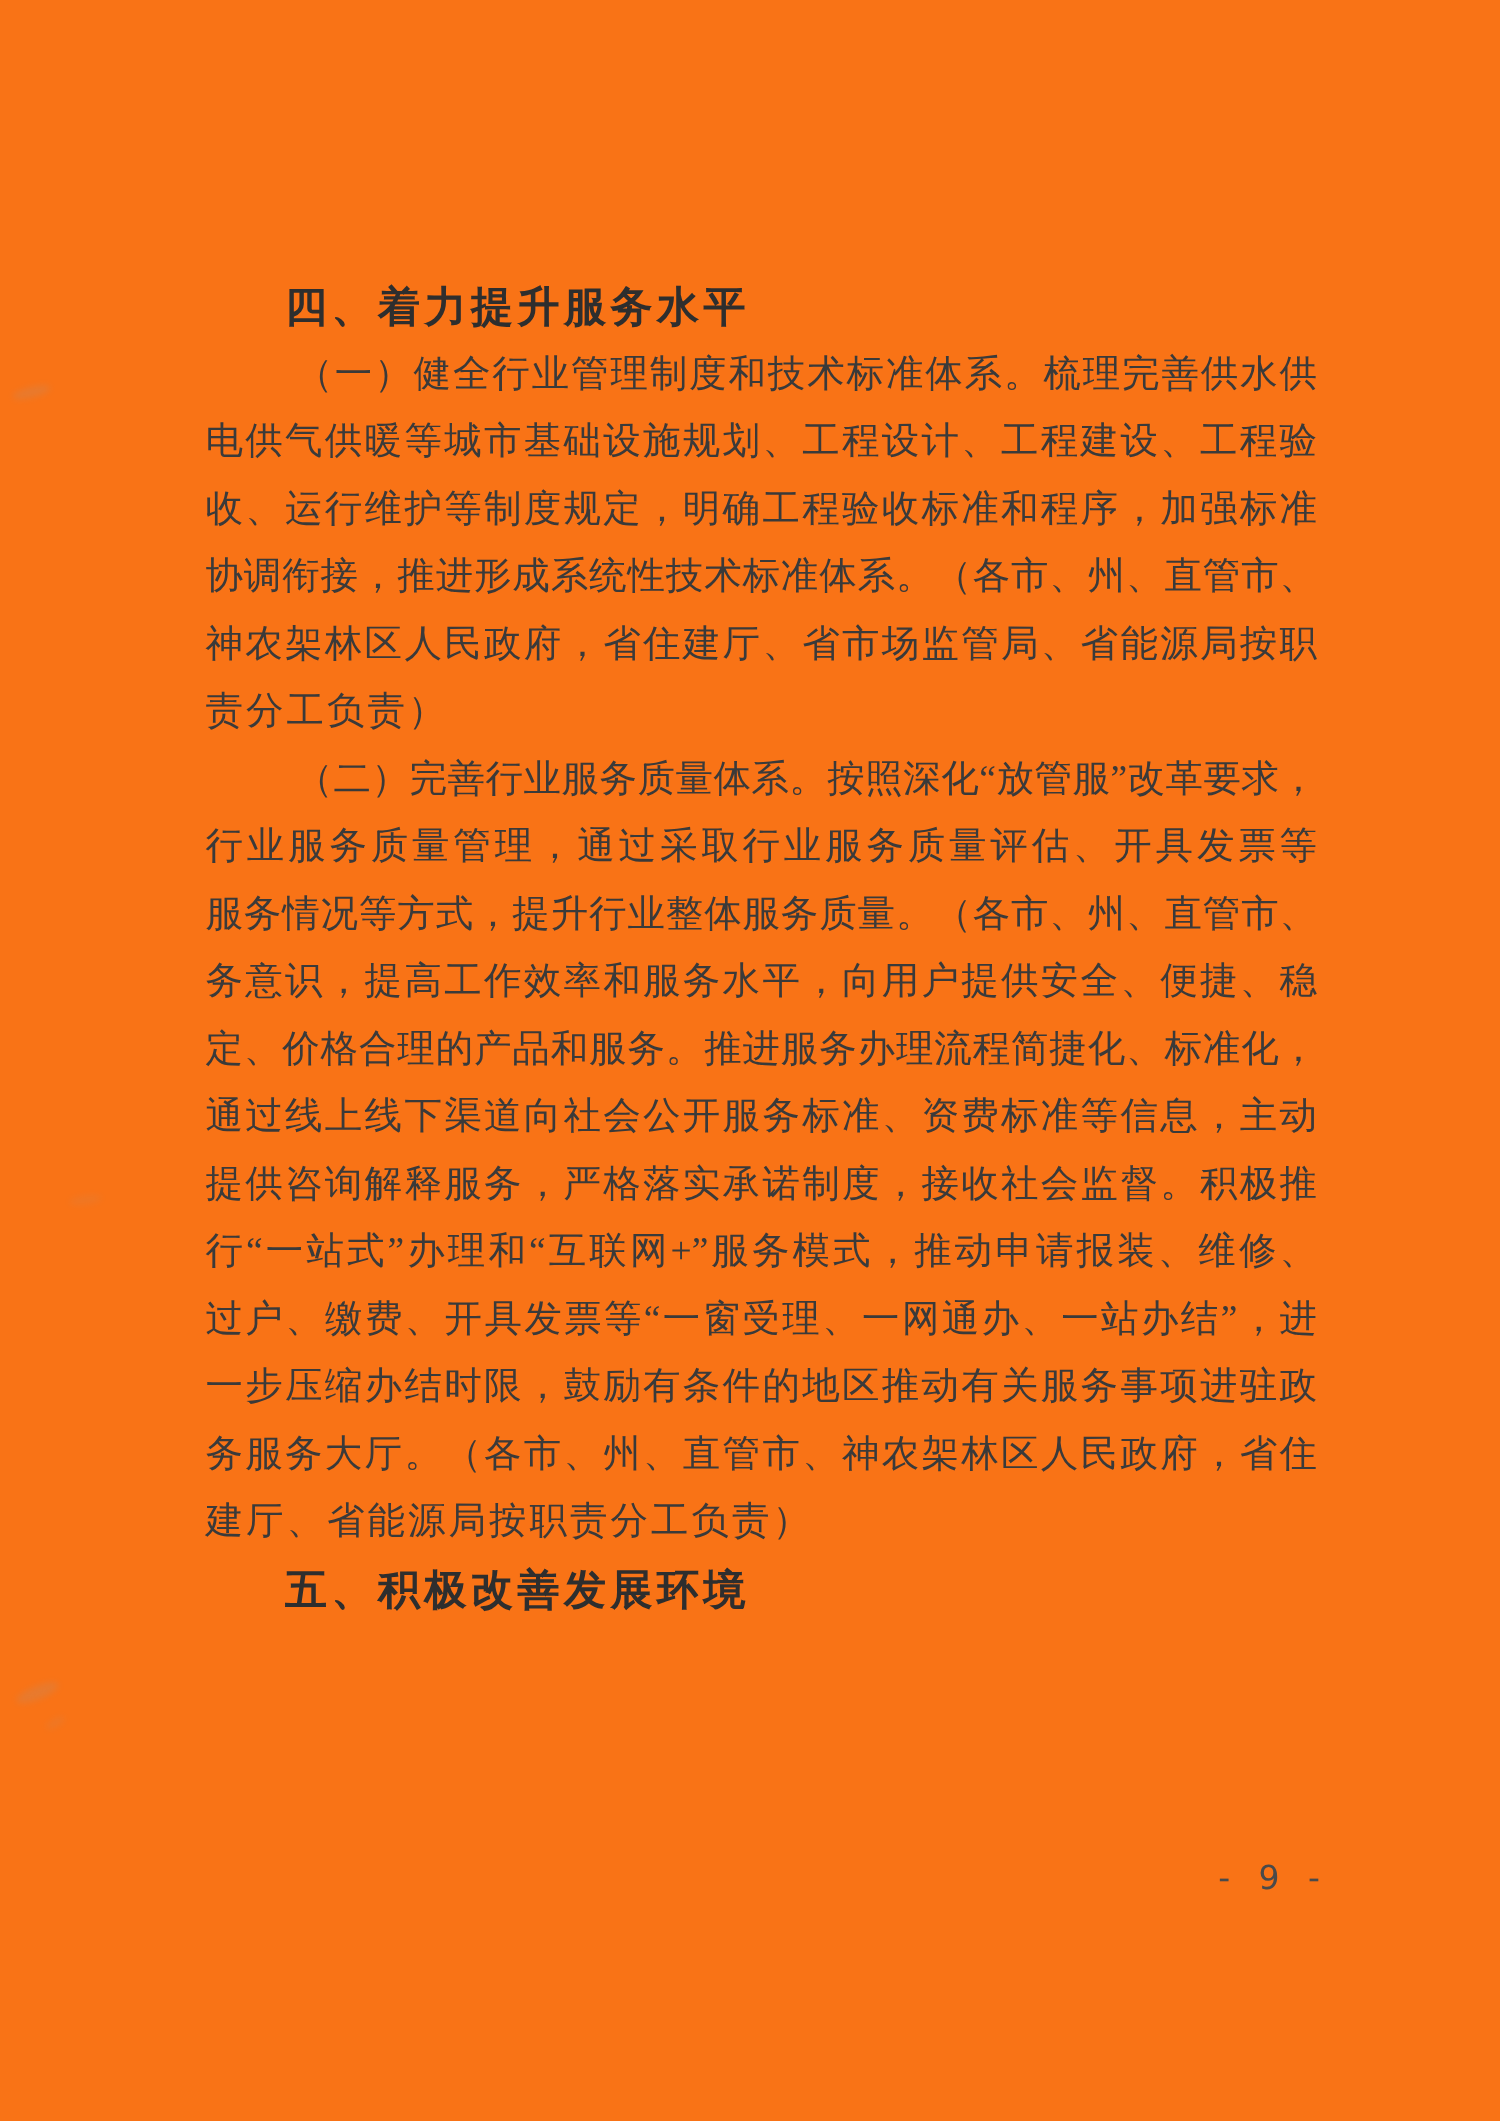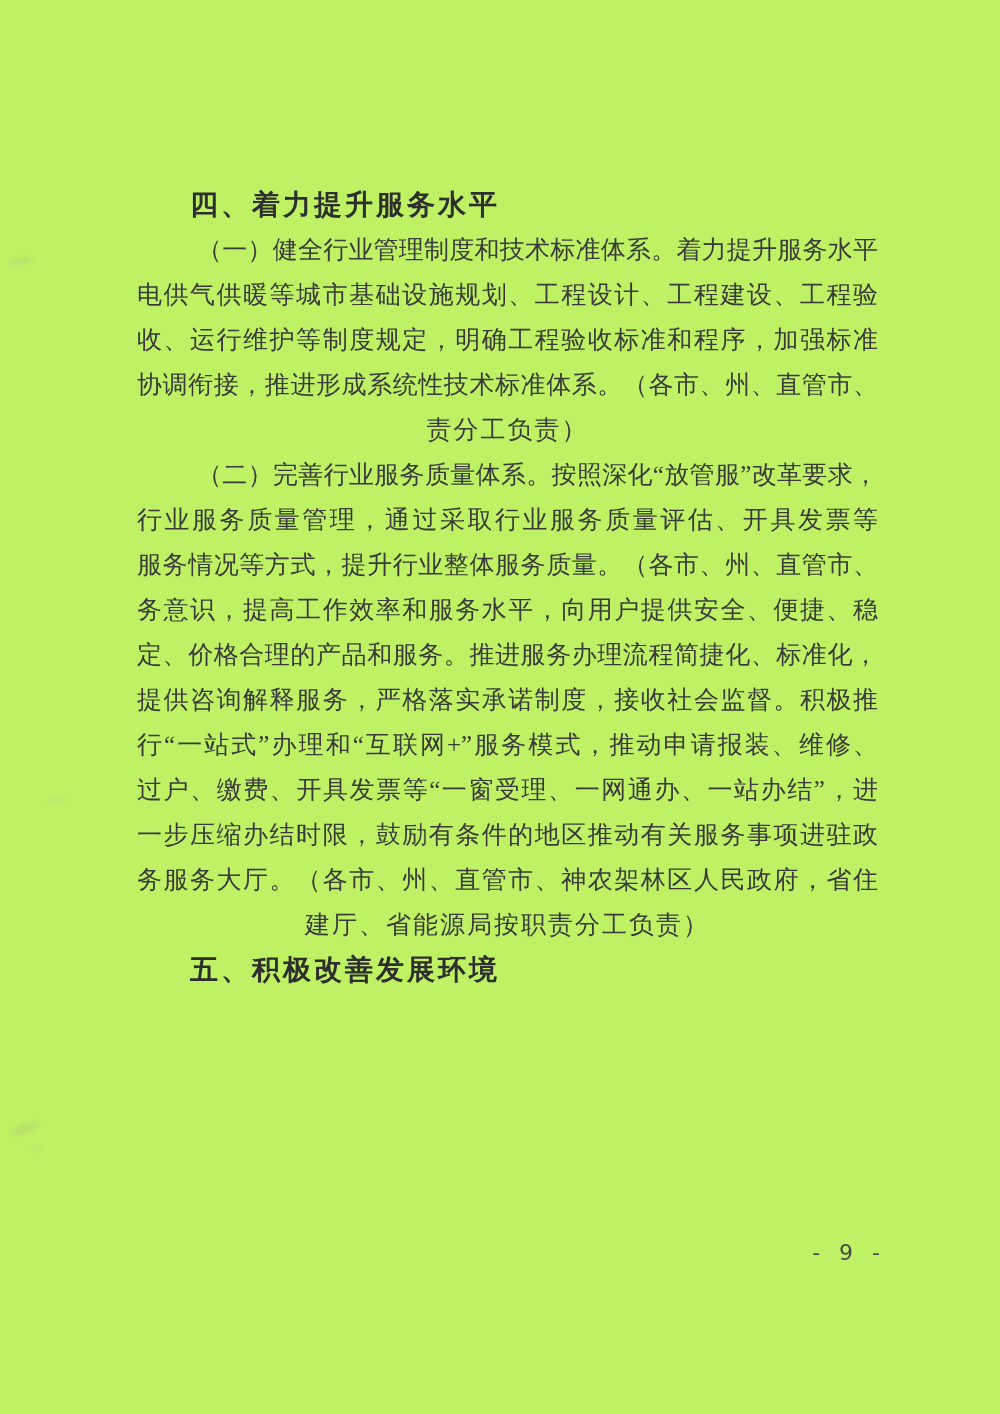--- a/index.html
+++ b/index.html
@@ -5,21 +5,21 @@
   html, body {
     margin: 0;
     padding: 0;
     background: #e8e8e8;
   }
   .page {
     position: relative;
     width: 1000px;
     height: 1414px;
     margin: 0 auto;
-    background: #bef264;
+    background: #f97316;
     overflow: hidden;
     font-family: "Liberation Serif", "DejaVu Serif", serif;
     color: #3a3a3a;
   }
   
   .smudge {
     position: absolute;
     background: #9a9a9a;
     opacity: 0.18;
     border-radius: 50%;
@@ -47,21 +47,21 @@
   .line.just {
     white-space: normal;
     text-align: justify;
     text-align-last: justify;
     text-justify: inter-ideograph;
   }
   
   .line.indent { padding-left: 60px; }
   
   .line.left {
-    text-align: center;
+    text-align: left;
     letter-spacing: 2px;
   }
   
   .line.heading {
     font-family: "Liberation Sans", "DejaVu Sans", sans-serif;
     font-weight: bold;
     font-size: 28px;
     letter-spacing: 3px;
     padding-left: 53px;
     color: #2e2e2e;
@@ -81,30 +81,32 @@
 
 <div class="page">
 
   <div class="smudge s1"></div>
   <div class="smudge s2"></div>
   <div class="smudge s3"></div>
   <div class="smudge s4"></div>
 
   <main class="textblock">
     <div class="line heading">四、着力提升服务水平</div>
-    <div class="line indent just">（一）健全行业管理制度和技术标准体系。着力提升服务水平</div>
+    <div class="line indent just">（一）健全行业管理制度和技术标准体系。梳理完善供水供</div>
     <div class="line just">电供气供暖等城市基础设施规划、工程设计、工程建设、工程验</div>
     <div class="line just">收、运行维护等制度规定，明确工程验收标准和程序，加强标准</div>
     <div class="line just">协调衔接，推进形成系统性技术标准体系。（各市、州、直管市、</div>
+    <div class="line just">神农架林区人民政府，省住建厅、省市场监管局、省能源局按职</div>
     <div class="line left">责分工负责）</div>
     <div class="line indent just">（二）完善行业服务质量体系。按照深化“放管服”改革要求，</div>
     <div class="line just">行业服务质量管理，通过采取行业服务质量评估、开具发票等</div>
     <div class="line just">服务情况等方式，提升行业整体服务质量。（各市、州、直管市、</div>
     <div class="line just">务意识，提高工作效率和服务水平，向用户提供安全、便捷、稳</div>
     <div class="line just">定、价格合理的产品和服务。推进服务办理流程简捷化、标准化，</div>
+    <div class="line just">通过线上线下渠道向社会公开服务标准、资费标准等信息，主动</div>
     <div class="line just">提供咨询解释服务，严格落实承诺制度，接收社会监督。积极推</div>
     <div class="line just">行“一站式”办理和“互联网+”服务模式，推动申请报装、维修、</div>
     <div class="line just">过户、缴费、开具发票等“一窗受理、一网通办、一站办结”，进</div>
     <div class="line just">一步压缩办结时限，鼓励有条件的地区推动有关服务事项进驻政</div>
     <div class="line just">务服务大厅。（各市、州、直管市、神农架林区人民政府，省住</div>
     <div class="line left">建厅、省能源局按职责分工负责）</div>
     <div class="line heading">五、积极改善发展环境</div>
   </main>
 
   <div class="pageno">- 9 -</div>

